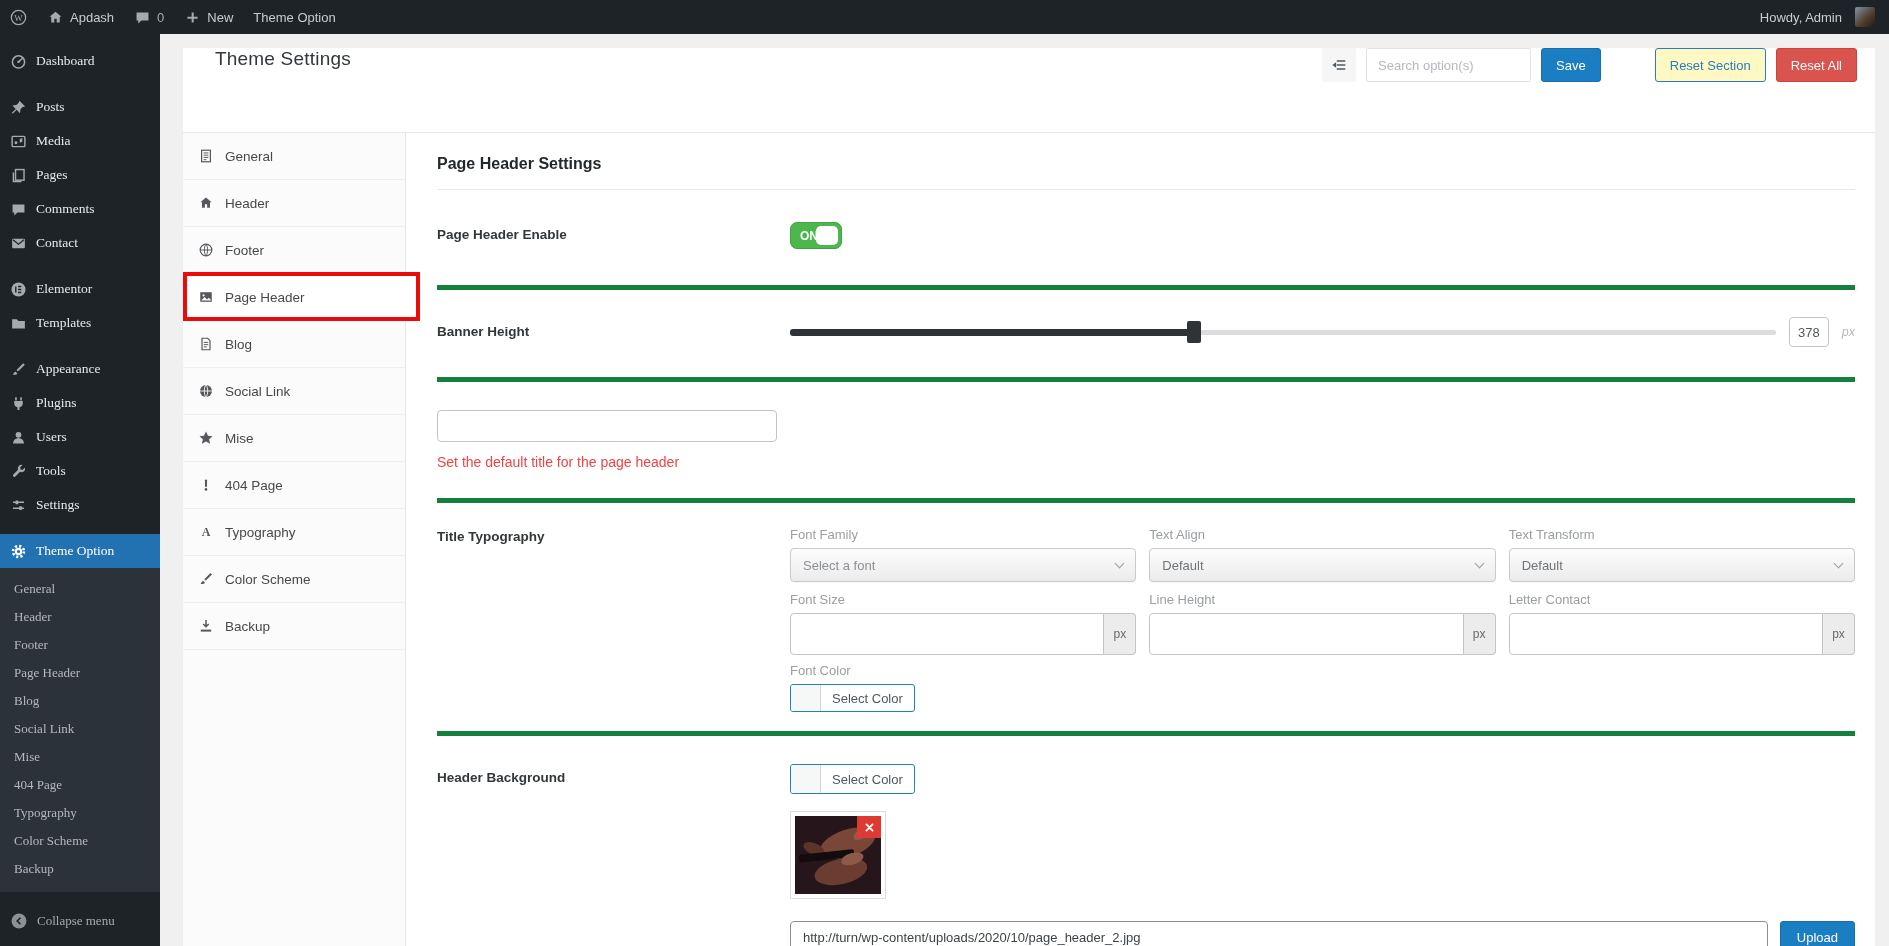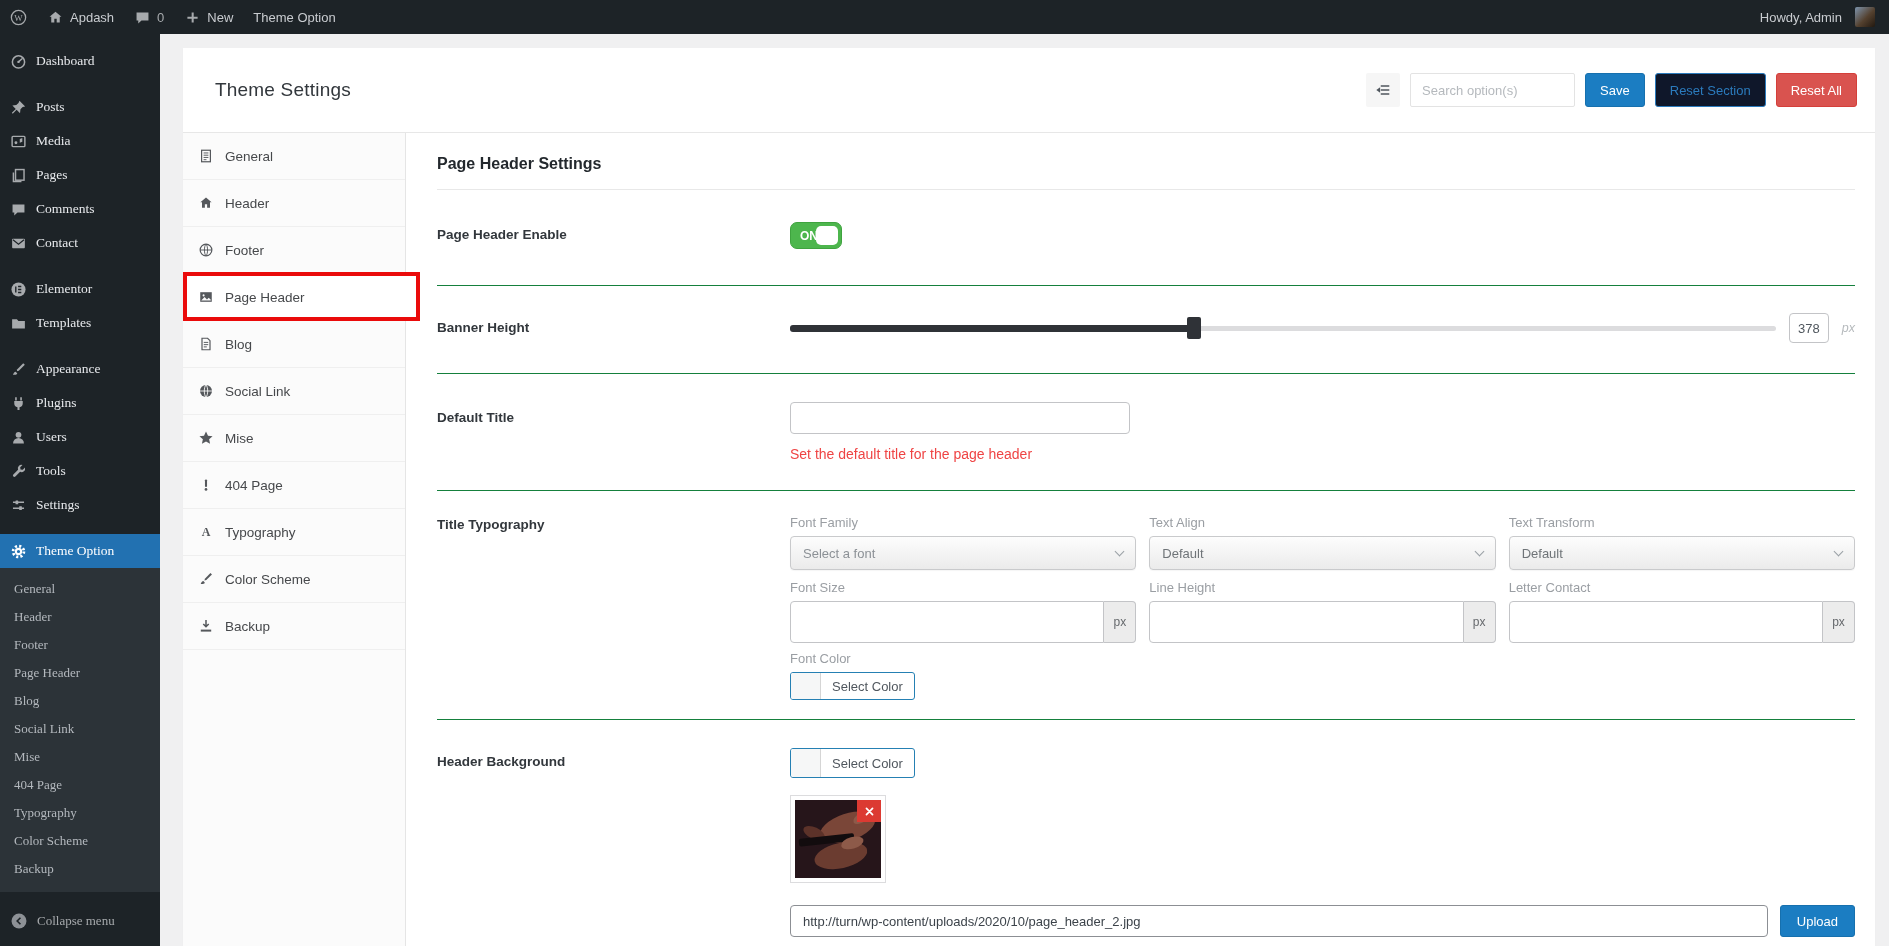--- a/index.html
+++ b/index.html
@@ -33,53 +33,53 @@
   .submenu-item { display:block; padding:6px 10px 6px 14px; font-size:13px; color:#b4b9be; cursor:pointer; }
   .collapse-item { margin-top:auto; margin-bottom:8px; height:34px; display:flex; align-items:center; gap:9px;
     padding:0 10px; color:#a7aaad; font-size:13px; cursor:pointer; }
   .collapse-item .ic { width:18px; height:18px; color:#8d9196; display:inline-flex; }
   .collapse-item .ic svg { width:100%; height:100%; }
 
   
   .main { position:absolute; top:34px; left:160px; right:0; bottom:0; background:#f0f0f1; }
   .card { margin:14px 14px 0 23px; height:calc(100% - 14px); background:#fff;
     box-shadow:0 1px 1px rgba(0,0,0,.04); overflow:hidden; display:flex; flex-direction:column; }
-  .card-header { flex:0 0 85px; display:flex; align-items:center; justify-content:space-between;
+  .card-header { flex:0 0 85px; display:flex; align-items:flex-start; justify-content:space-between;
     padding:0 18px 0 32px; border-bottom:1px solid #e7e7e7; }
   .page-title { font-size:19px; font-weight:500; color:#32373c; letter-spacing:.2px; }
   .controls { display:flex; align-items:center; gap:10px; }
   .icon-btn { width:34px; height:34px; background:#f6f6f6; border:none; border-radius:2px;
     display:flex; align-items:center; justify-content:center; color:#50575e; cursor:pointer; }
   .icon-btn svg { width:18px; height:18px; }
   .search-input { width:165px; height:34px; border:1px solid #e3e3e3; border-radius:2px; padding:0 11px;
     font-size:13px; color:#50575e; outline:none; font-family:inherit; }
   .search-input::placeholder { color:#b5b9bd; }
   .btn { height:34px; padding:0 14px; border-radius:3px; font-size:13px; display:inline-flex; align-items:center;
     cursor:pointer; border:1px solid transparent; font-family:inherit; }
   .btn-save { background:#1b7dc2; color:#fff; border-color:#1670ae; }
-  .btn-reset-section { background:#0f172a; color:#2b7bbd; border-color:#2b7bbd; }
+  .btn-reset-section { background:#fef9c3; color:#2b7bbd; border-color:#2b7bbd;margin-left:44px; }
   .btn-reset-all { background:#d9534f; color:#fff; border-color:#d43f3a; }
 
   .card-body { flex:1; display:flex; min-height:0; }
 
   
   .tabs { flex:0 0 223px; width:223px; background:#fbfbfb; border-right:1px solid #e5e5e5; position:relative; }
   .tab { height:47px; display:flex; align-items:center; gap:11px; padding:0 8px 0 15px;
     font-size:13.5px; color:#46484b; border-bottom:1px solid #efefef; cursor:pointer; background:#fbfbfb; }
   .tab .ic { width:16px; height:16px; color:#55585c; display:inline-flex; flex:0 0 16px; }
   .tab .ic svg { width:100%; height:100%; }
   .tab.active { background:#fff; position:relative; z-index:2; box-shadow:1px 0 0 #fff; }
   .hl-rect { position:absolute; left:0; top:139px; width:237px; height:49px; border:4px solid #ea0b0b;
     z-index:5; pointer-events:none; }
 
   
   .panel { flex:1; padding:0 20px 0 31px; overflow:hidden; }
   .panel-head { border-bottom:1px solid #e8e8e8; padding:22px 0 16px; }
   .section-title { font-size:16px; font-weight:bold; color:#23282d; }
-  .row { display:flex; align-items:flex-start; border-bottom:1px solid #15803d; }
+  .row { display:flex; align-items:flex-start; border-bottom:5px solid #15803d; }
   .row:last-child { border-bottom:none; }
   .row-label { flex:0 0 353px; font-size:13.5px; font-weight:600; color:#32373c; }
   .row-field { flex:1; min-width:0; }
 
   .row-enable { padding:32px 0 36px; }
   .row-enable .row-label { padding-top:5px; }
   .toggle { width:52px; height:27px; background:#4db64d; border:1px solid #3fa33f; border-radius:7px;
     position:relative; display:flex; align-items:center; cursor:pointer; }
   .toggle-on-label { color:#fff; font-size:12px; font-weight:bold; padding-left:9px; }
   .toggle-knob { position:absolute; right:3px; top:3px; width:22px; height:19px; background:#fff; border-radius:5px; }
@@ -493,21 +493,20 @@
                   <div class="slider-fill"></div>
                   <div class="slider-handle"></div>
                 </div>
                 <input class="slider-value" type="text" value="378" style="">
                 <span class="slider-unit">px</span>
               </div>
             </div>
           </div>
 
           <div class="row row-title">
-            <div class="row-label">Default Title</div>
             <div class="row-field">
               <input class="text-input" type="text" value="" style="">
               <div class="field-desc">Set the default title for the page header</div>
             </div>
           </div>
 
           <div class="row row-typo">
             <div class="row-label">Title Typography</div>
             <div class="row-field">
               <div class="typo-grid">

